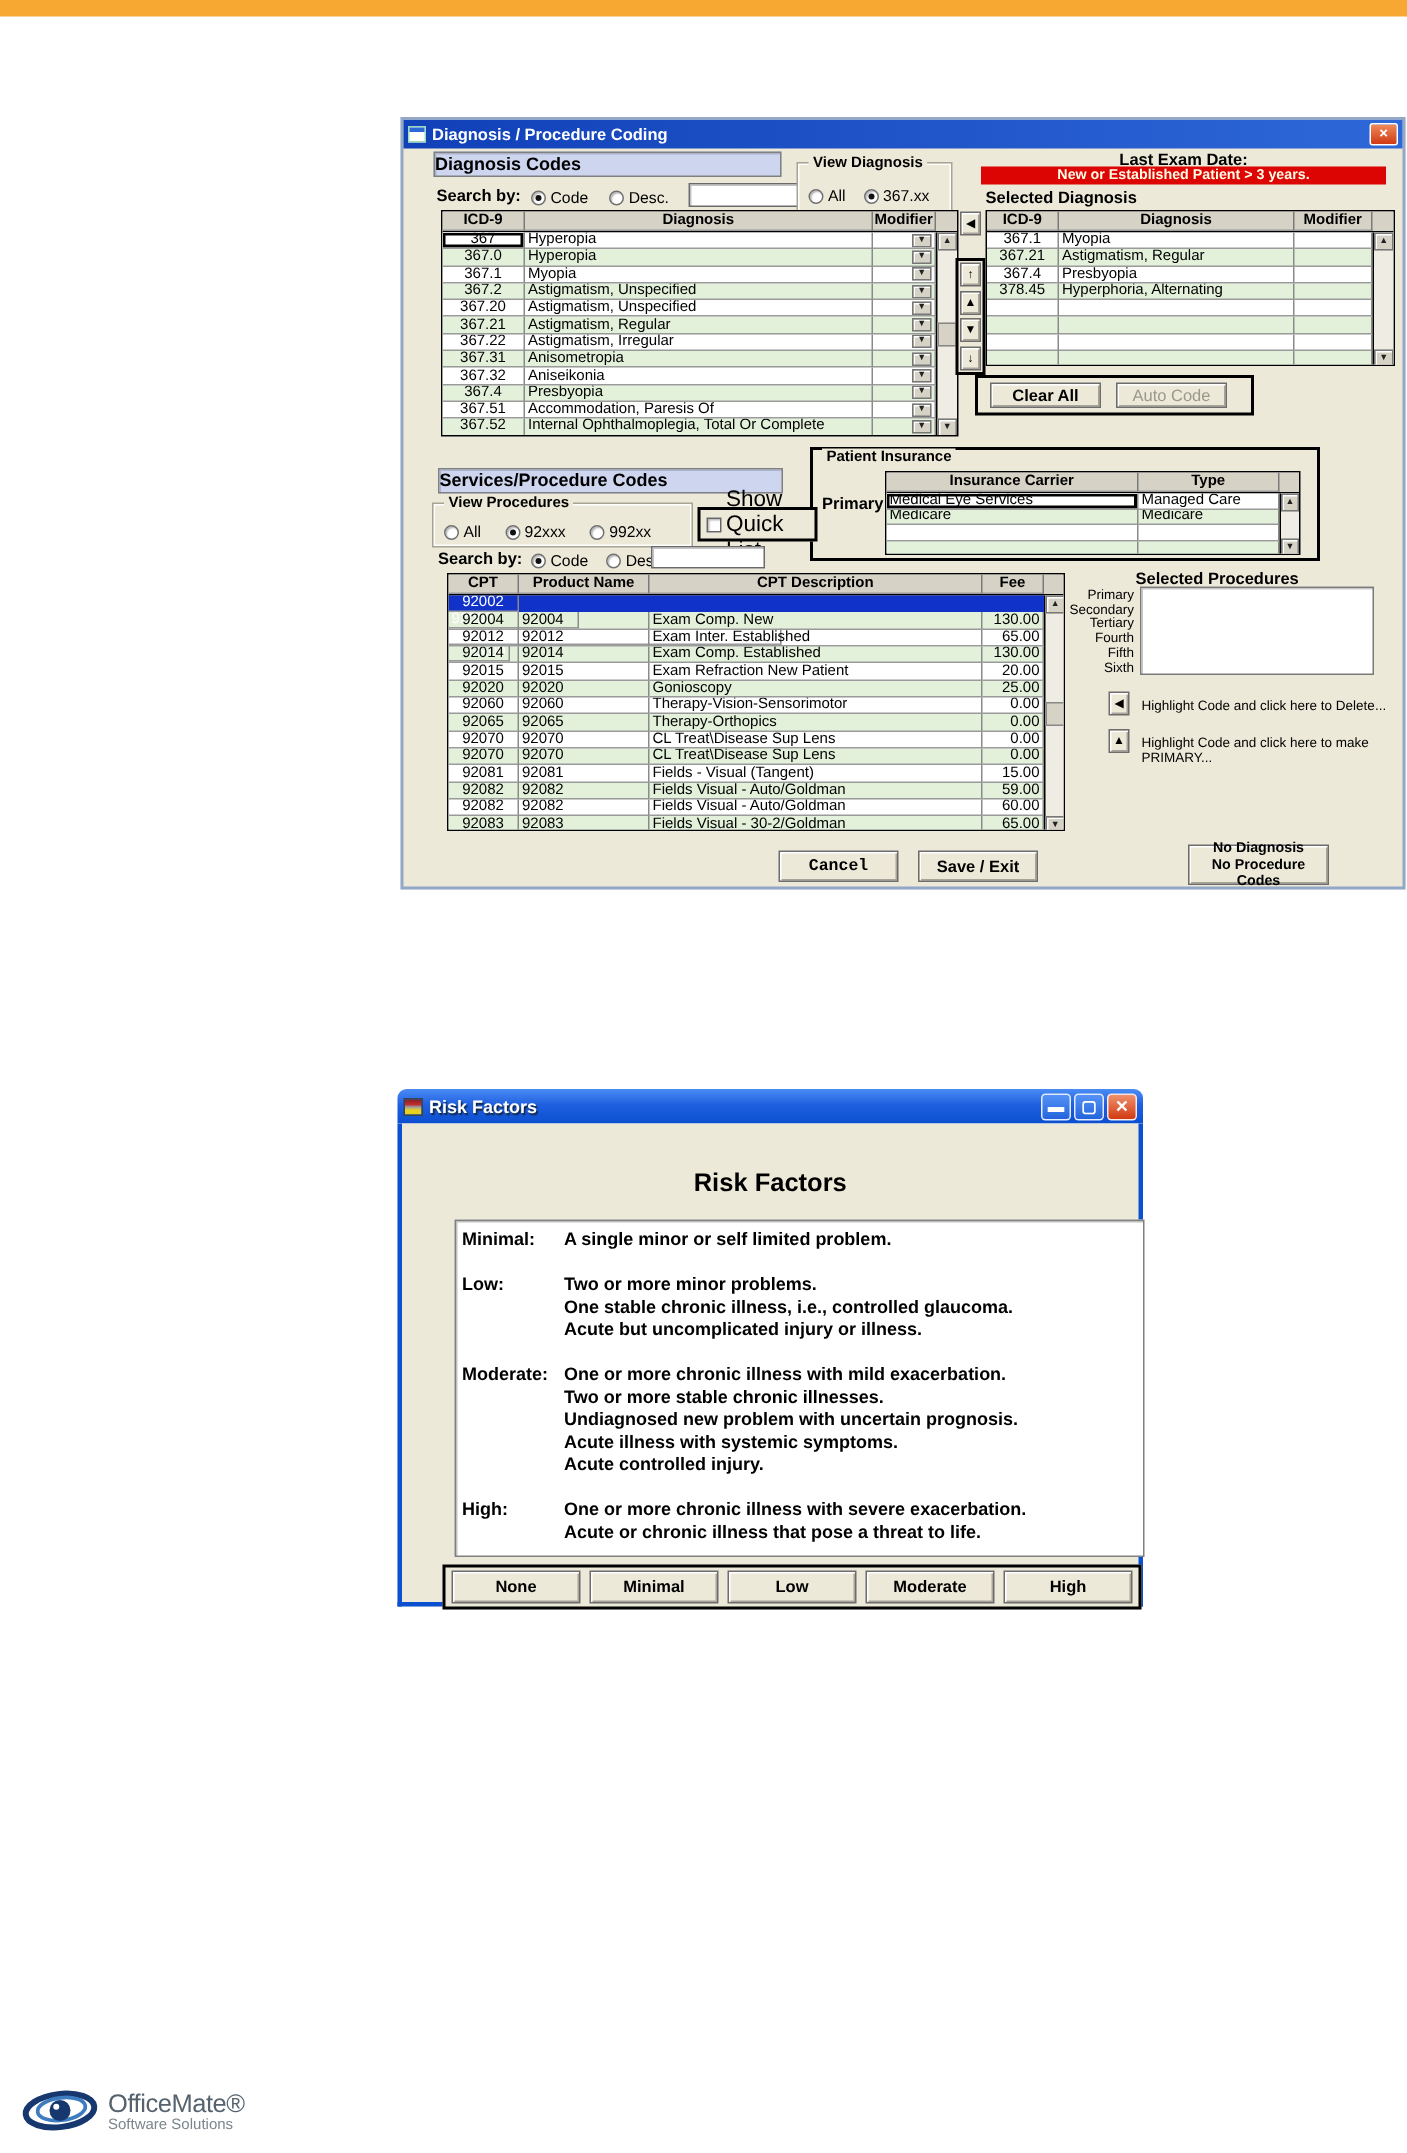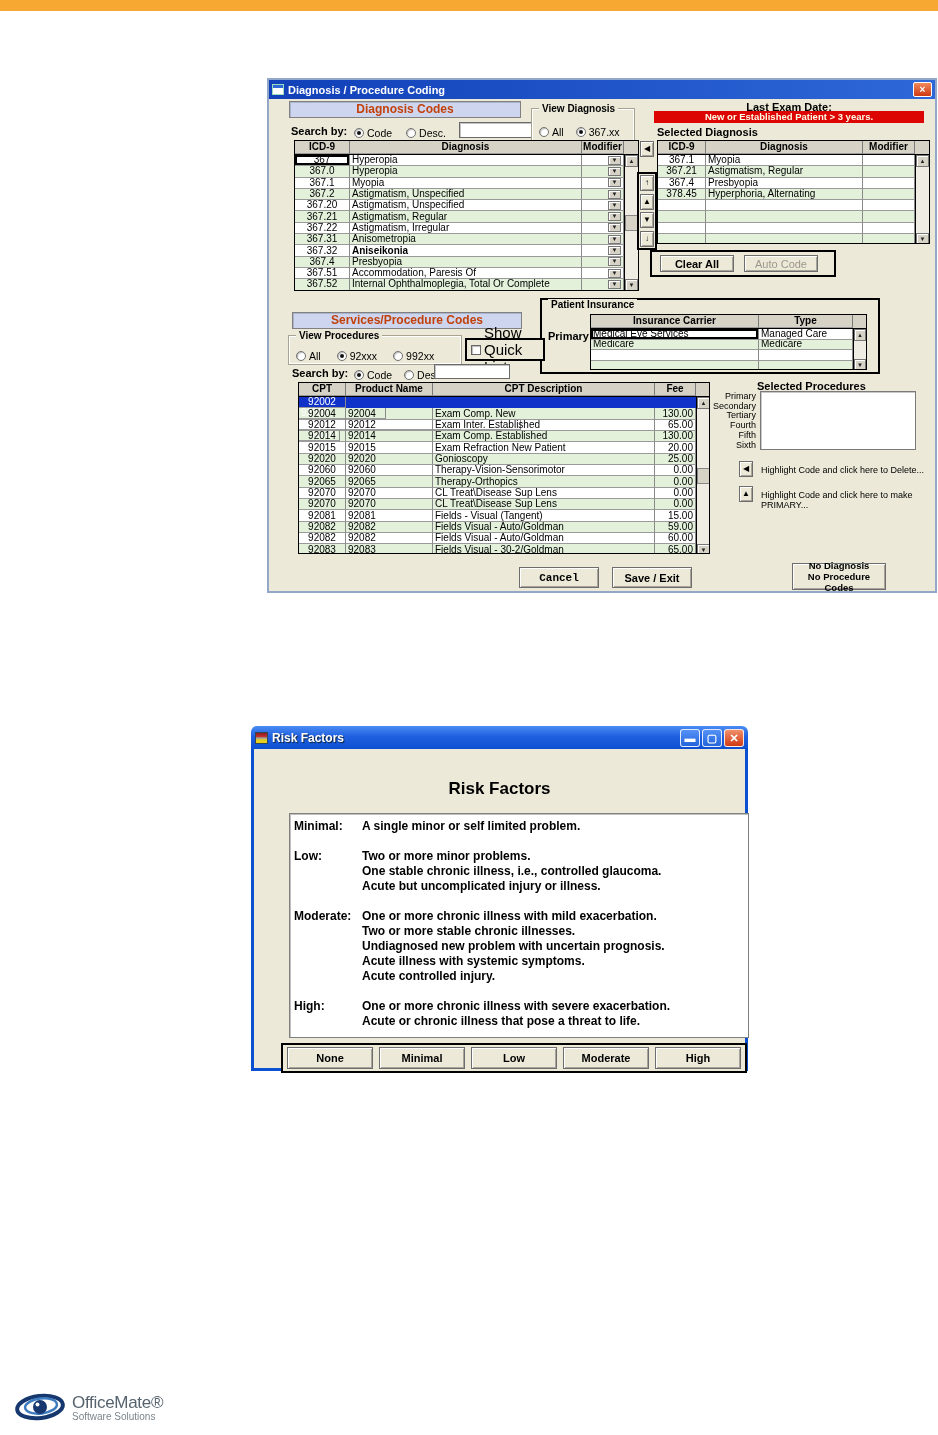--- a/index.html
+++ b/index.html
@@ -10,21 +10,21 @@
   #top-bar { left:0; top:0; width:938px; height:11px; background:#F7A832; }
 
   
   #diag-win { left:267px; top:78px; width:670px; height:515px; background:#ECE9D8; border:2px solid #93A7C8; }
   .c-titlebar { left:0; top:0; width:100%; height:19px; background:linear-gradient(90deg,#1140B8,#2E68D8); display:flex; align-items:center; padding:0 3px; }
   .c-title { color:#fff; font-weight:bold; font-size:11px; margin-left:4px; white-space:nowrap; }
   .win-ico { width:12px; height:11px; background:#fff; border:1px solid #9db; position:relative; }
   .win-ico:before { content:""; position:absolute; left:0; top:0; right:0; height:3px; background:#2E68D8; }
   .xbtn { margin-left:auto; width:19px; height:15px; border-radius:2px; border:1px solid #fff; background:linear-gradient(#F08A5C,#D03A12); color:#fff; font-size:10px; font-weight:bold; line-height:13px; text-align:center; }
 
-  .hdr-box { background:#CDD6EE; border:1px solid #808080; box-shadow:inset 1px 1px 0 #aab4cc; text-align:center; color:#c2410c; font-weight:bold; font-size:12px; line-height:15px; }
+  .hdr-box { background:#CDD6EE; border:1px solid #808080; box-shadow:inset 1px 1px 0 #aab4cc; color:#000000; font-weight:bold; font-size:12px; line-height:15px; }
   .lbl { font-size:11px; color:#000; white-space:nowrap; }
   .b { font-weight:bold; }
   .small { font-size:9.5px; }
 
   .fset { border:1px solid #fff; outline:1px solid #a8a494; background:#ECE9D8; }
   .fset .legend { position:absolute; top:-7px; left:6px; background:#ECE9D8; padding:0 3px; font-size:10px; font-weight:bold; white-space:nowrap; }
 
   .radio-item { display:inline-flex; align-items:center; margin-right:10px; }
   .radio { width:10px; height:10px; border-radius:50%; background:#fff; border:1px solid #707070; box-shadow:inset 1px 1px 1px #b9b9b9; position:relative; flex:none; }
   .radio.on:before { content:""; position:absolute; left:2px; top:2px; width:4px; height:4px; border-radius:50%; background:#111; }
@@ -54,21 +54,21 @@
   .btn3d { background:#ECE9D8; border:1px solid #6d6d6d; box-shadow:inset 1px 1px 0 #ffffff, inset -1px -1px 0 #a9a49a; font-size:11px; text-align:center; color:#000; display:flex; align-items:center; justify-content:center; font-family:"Liberation Sans",sans-serif; }
   .btn3d.disabled { color:#9b978b; }
   .blackbox { border:2px solid #000; }
   .arrbtn { width:14px; height:16px; font-size:8px; line-height:14px; }
 
   .checkbox { width:10px; height:10px; background:#fff; border:1px solid #666; box-shadow:inset 1px 1px 1px #bbb; flex:none; }
 
   .listbox { background:#fff; border:1px solid #7a7a7a; box-shadow:inset 1px 1px 0 #c9c9c9; }
 
   
-  #risk-win { left:251px; top:726px; width:497px; height:345px; }
+  #risk-win { left:265px; top:726px; width:497px; height:345px; }
   .xp-titlebar { height:23px; border-radius:6px 6px 0 0; background:linear-gradient(180deg,#4A8CF4 0%,#2060E0 45%,#0B4FD0 100%); display:flex; align-items:center; padding:0 4px; }
   .xp-title { color:#fff; font-weight:bold; font-size:12px; margin-left:4px; text-shadow:1px 1px 1px #123; }
   .flag-ico { width:13px; height:12px; border:1px solid #345; background:linear-gradient(180deg,#8a2020 0%,#c23030 35%,#9aa0a8 50%,#e8d020 70%,#e8d020 100%); }
   .xp-btns { margin-left:auto; display:flex; gap:2px; }
   .xp-b { width:20px; height:18px; border-radius:3px; border:1px solid rgba(255,255,255,.85); color:#fff; font-size:11px; font-weight:bold; text-align:center; line-height:16px; background:linear-gradient(#5592F6,#2364DC); }
   .xp-b.close { background:linear-gradient(#F0906C,#D03A12); }
   .xp-body { height:322px; background:#ECE9D8; border:3px solid #0B50D0; border-top:none; position:relative; }
 
   #risk-heading { width:100%; text-align:center; font-size:17px; font-weight:bold; }
   #risk-box { left:35px; top:64px; width:460px; height:225px; background:#fff; border:1px solid #808080; box-shadow:inset 1px 1px 0 #c0c0c0; padding:5px 4px; }
@@ -182,21 +182,21 @@
           </div>
           <div class="trow green" style="height: 11.3px;">
             <div class="cell ctr" style="width: 55px; flex: 0 0 auto;">367.31</div>
             <div class="cell" style="width: 232px; flex: 0 0 auto;">Anisometropia</div>
             <div class="cell" style="width: 42px; flex: 0 0 auto;">
               <span class="ddbtn">▼</span>
             </div>
           </div>
           <div class="trow white" style="height: 11.3px;">
             <div class="cell ctr" style="width: 55px; flex: 0 0 auto;">367.32</div>
-            <div class="cell" style="width: 232px; flex: 0 0 auto; font-weight: bold;">Aniseikonia</div>
+            <div class="cell" style="width: 232px; flex: 0 0 auto;">Aniseikonia</div>
             <div class="cell" style="width: 42px; flex: 0 0 auto;">
               <span class="ddbtn">▼</span>
             </div>
           </div>
           <div class="trow green" style="height: 11.3px;">
             <div class="cell ctr" style="width: 55px; flex: 0 0 auto;">367.4</div>
             <div class="cell" style="width: 232px; flex: 0 0 auto;">Presbyopia</div>
             <div class="cell" style="width: 42px; flex: 0 0 auto;">
               <span class="ddbtn">▼</span>
             </div>

